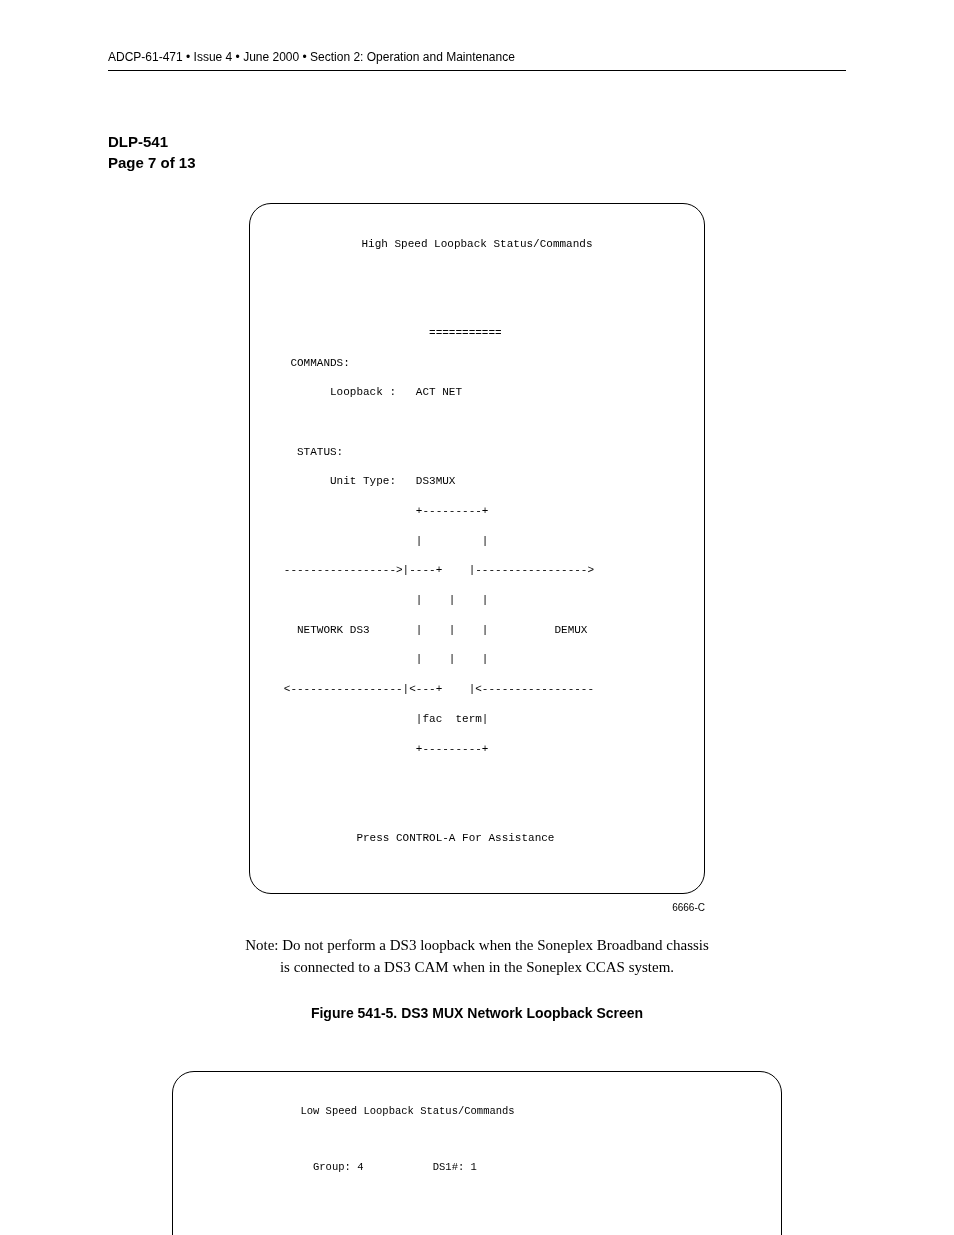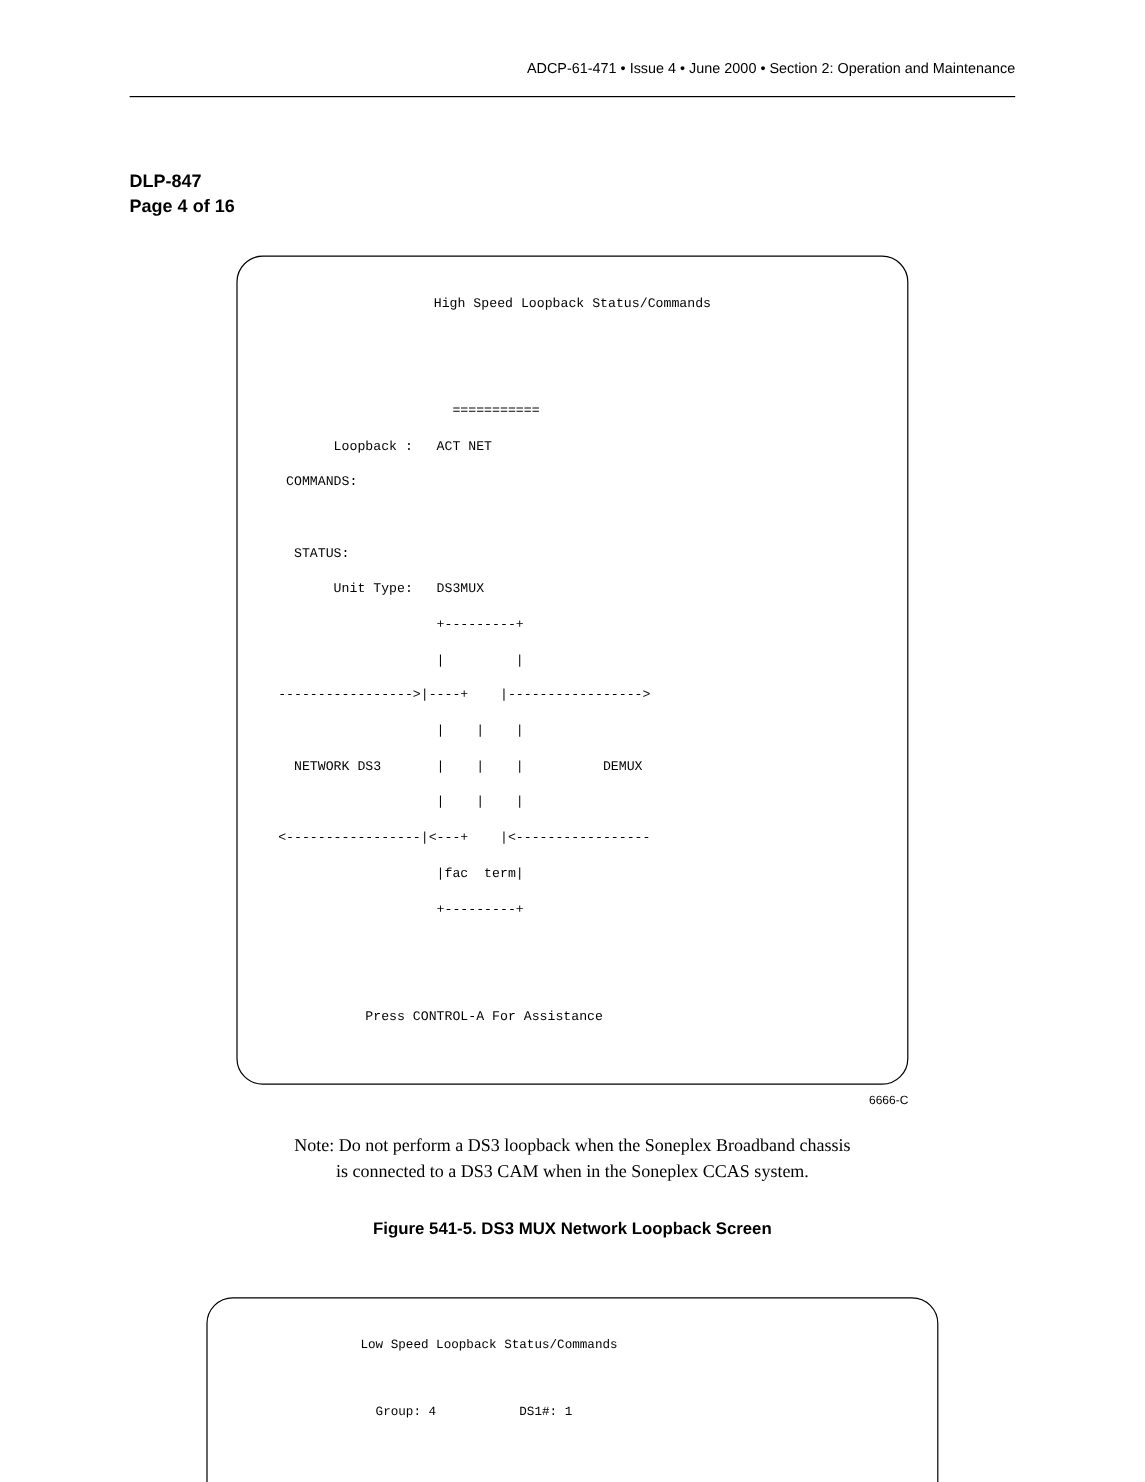--- a/index.html
+++ b/index.html
@@ -10,35 +10,34 @@
     color: #000;
     width: 954px;
   }
   .page {
     padding: 50px 108px 40px 108px;
     box-sizing: border-box;
   }
   .running-head {
     font-family: Arial, Helvetica, sans-serif;
     font-size: 12px;
-    padding-bottom: 16px;
+    padding-bottom: 6px;
     border-bottom: 1px solid #000;
     margin-bottom: 60px;
-    text-align: right;
   }
   .dlp-block {
     font-family: Arial, Helvetica, sans-serif;
     font-weight: bold;
     font-size: 15px;
     line-height: 1.4;
     margin-bottom: 30px;
   }
   .screen-wrap {
     margin: 0 auto;
-    width: 560px;
+    width: 456px;
   }
   .screen {
     border: 1px solid #000;
     border-radius: 22px;
     padding: 18px 14px 18px 14px;
     font-family: "Courier New", Courier, monospace;
     font-size: 11px;
     line-height: 1.35;
     white-space: pre;
     overflow: hidden;
@@ -65,32 +64,32 @@
   }
 </style>
 </head>
 <body>
 
 <div class="page">
 
   <div class="running-head">ADCP-61-471 • Issue 4 • June 2000 • Section 2: Operation and Maintenance</div>
 
   <div class="dlp-block">
-    <div>DLP-847</div>
-    <div>Page 4 of 16</div>
+    <div>DLP-541</div>
+    <div>Page 7 of 13</div>
   </div>
 
   <div class="screen-wrap">
     <div class="screen">
 <div style="text-align:center">High Speed Loopback Status/Commands</div>
 <div>&nbsp;</div>
 <div>&nbsp;</div>
 <div>                         ===========</div>
+<div>    COMMANDS:</div>
 <div>          Loopback :   ACT NET</div>
-<div>    COMMANDS:</div>
 <div>&nbsp;</div>
 <div>     STATUS:</div>
 <div>          Unit Type:   DS3MUX</div>
 <div>                       +---------+</div>
 <div>                       |         |</div>
 <div>   -----------------&gt;|----+    |-----------------&gt;</div>
 <div>                       |    |    |</div>
 <div>     NETWORK DS3       |    |    |          DEMUX</div>
 <div>                       |    |    |</div>
 <div>   &lt;-----------------|&lt;---+    |&lt;-----------------</div>

